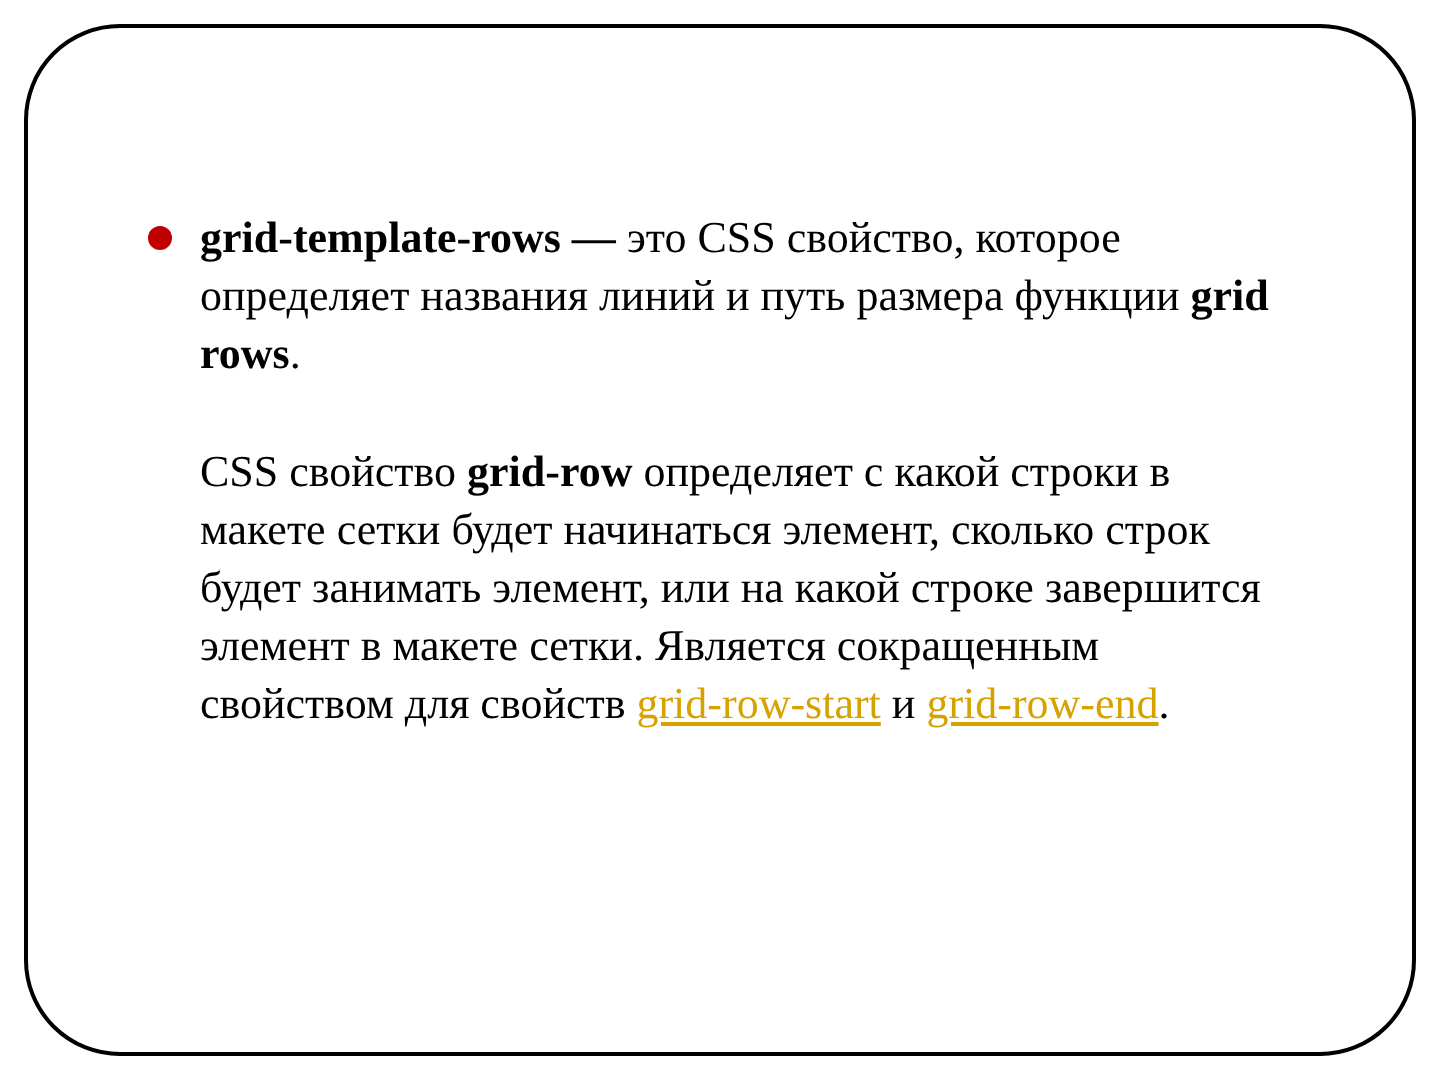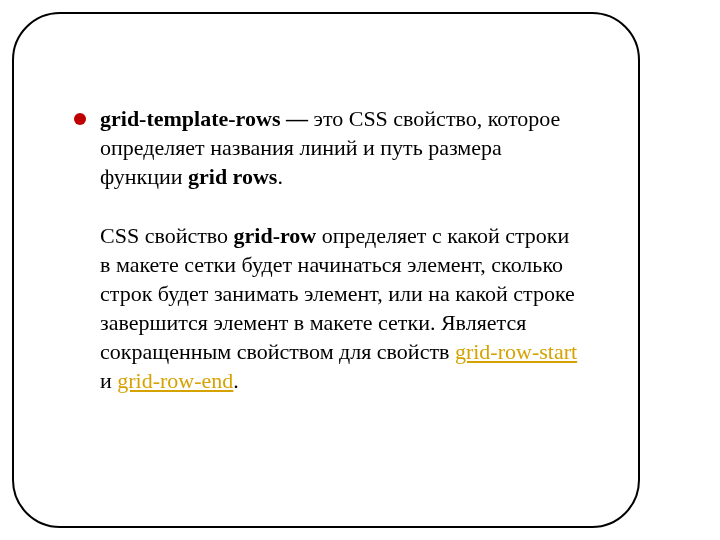--- a/index.html
+++ b/index.html
@@ -8,21 +8,21 @@
       height: 540px;
       background: #ffffff;
       font-family: Georgia, 'Times New Roman', serif;
       overflow: hidden;
       position: relative;
     }
     .slide {
       position: absolute;
       left: 12px;
       top: 12px;
-      width: 628px;
+      width: 696px;
       height: 516px;
       border: 2px solid #000;
       border-radius: 48px;
       padding: 90px 60px 60px 60px;
     }
     .content {
       display: flex;
       align-items: flex-start;
     }
     .bullet {

